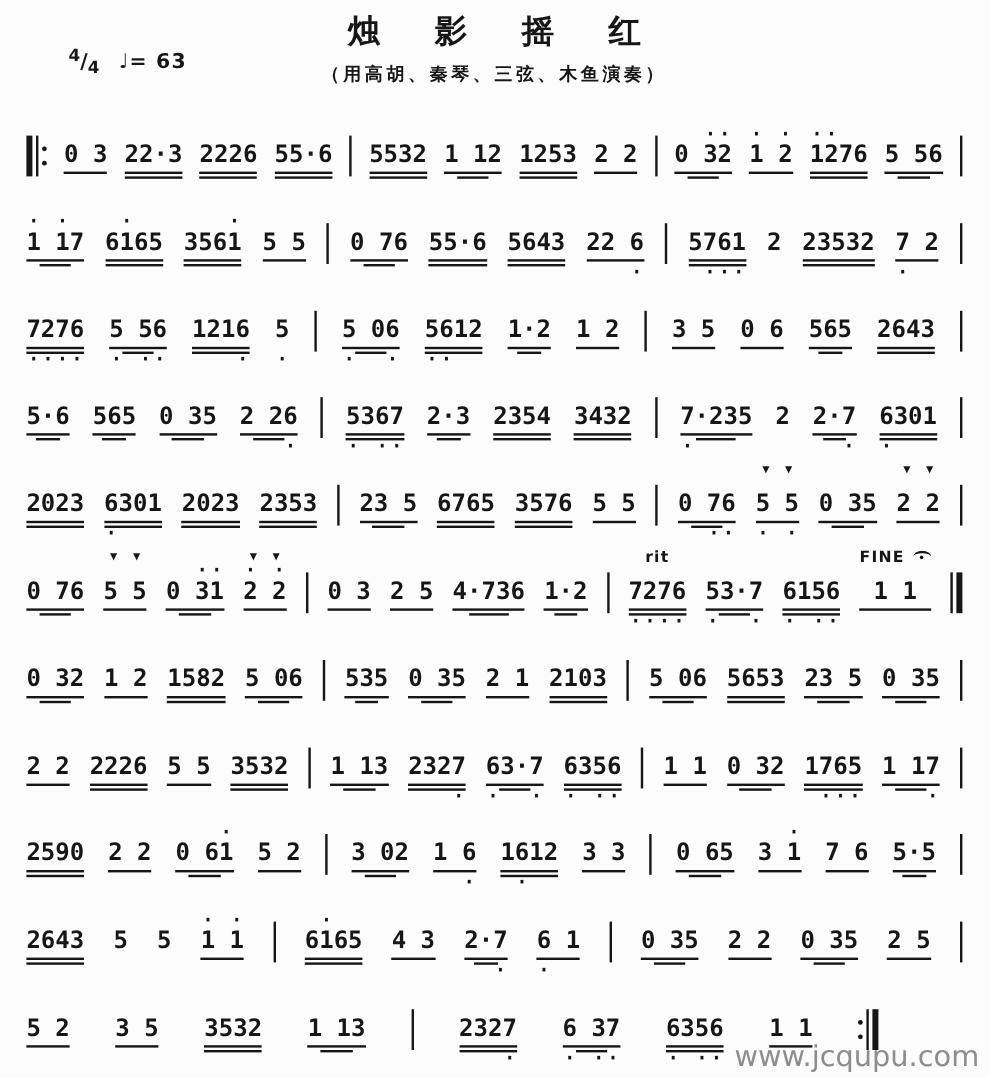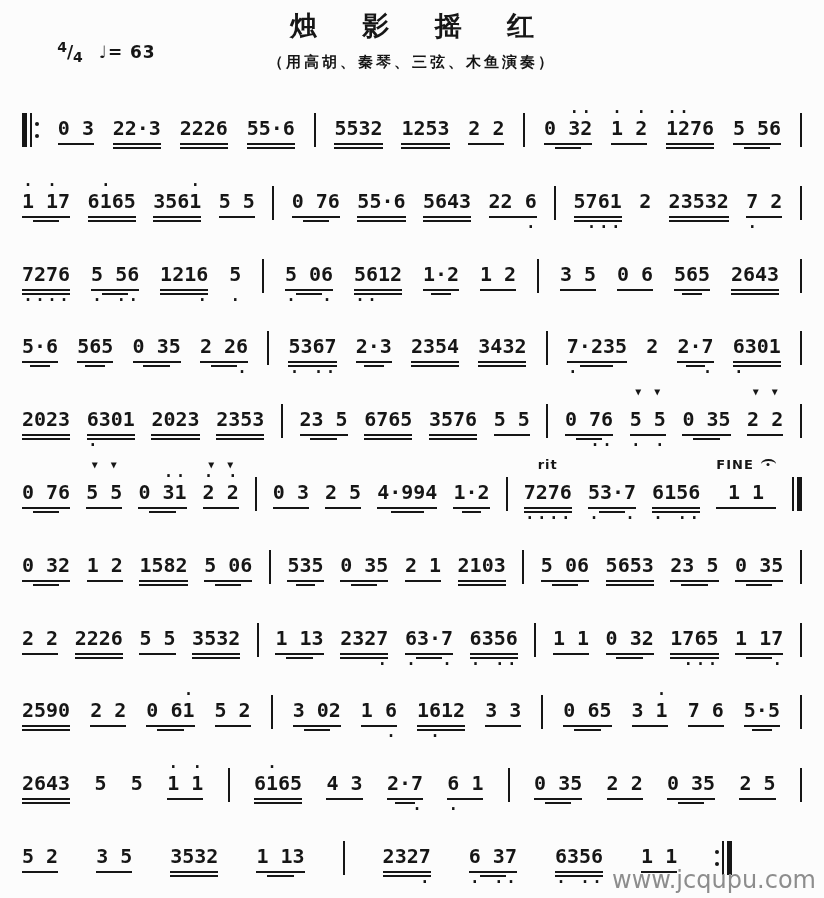--- a/index.html
+++ b/index.html
@@ -125,20 +125,30 @@
         <div class="txt">5532</div>
         <div class="uls">
           <div class="ul"></div>
           <div class="ul"></div>
         </div>
         <div class="dots"> </div>
       </div>
       <div class="note">
         <div class="mk"></div>
         <div class="dots"> </div>
+        <div class="txt">1 12</div>
+        <div class="uls">
+          <div class="ul"></div>
+          <div class="ul half"></div>
+        </div>
+        <div class="dots"> </div>
+      </div>
+      <div class="note">
+        <div class="mk"></div>
+        <div class="dots"> </div>
         <div class="txt">1253</div>
         <div class="uls">
           <div class="ul"></div>
           <div class="ul"></div>
         </div>
         <div class="dots"> </div>
       </div>
       <div class="note">
         <div class="mk"></div>
         <div class="dots"> </div>
@@ -756,21 +766,21 @@
         <div class="dots"> </div>
         <div class="txt">2 5</div>
         <div class="uls">
           <div class="ul"></div>
         </div>
         <div class="dots"> </div>
       </div>
       <div class="note">
         <div class="mk"></div>
         <div class="dots"> </div>
-        <div class="txt">4·994</div>
+        <div class="txt">4·736</div>
         <div class="uls">
           <div class="ul"></div>
           <div class="ul half"></div>
         </div>
         <div class="dots"> </div>
       </div>
       <div class="note">
         <div class="mk"></div>
         <div class="dots"> </div>
         <div class="txt">1·2</div>

